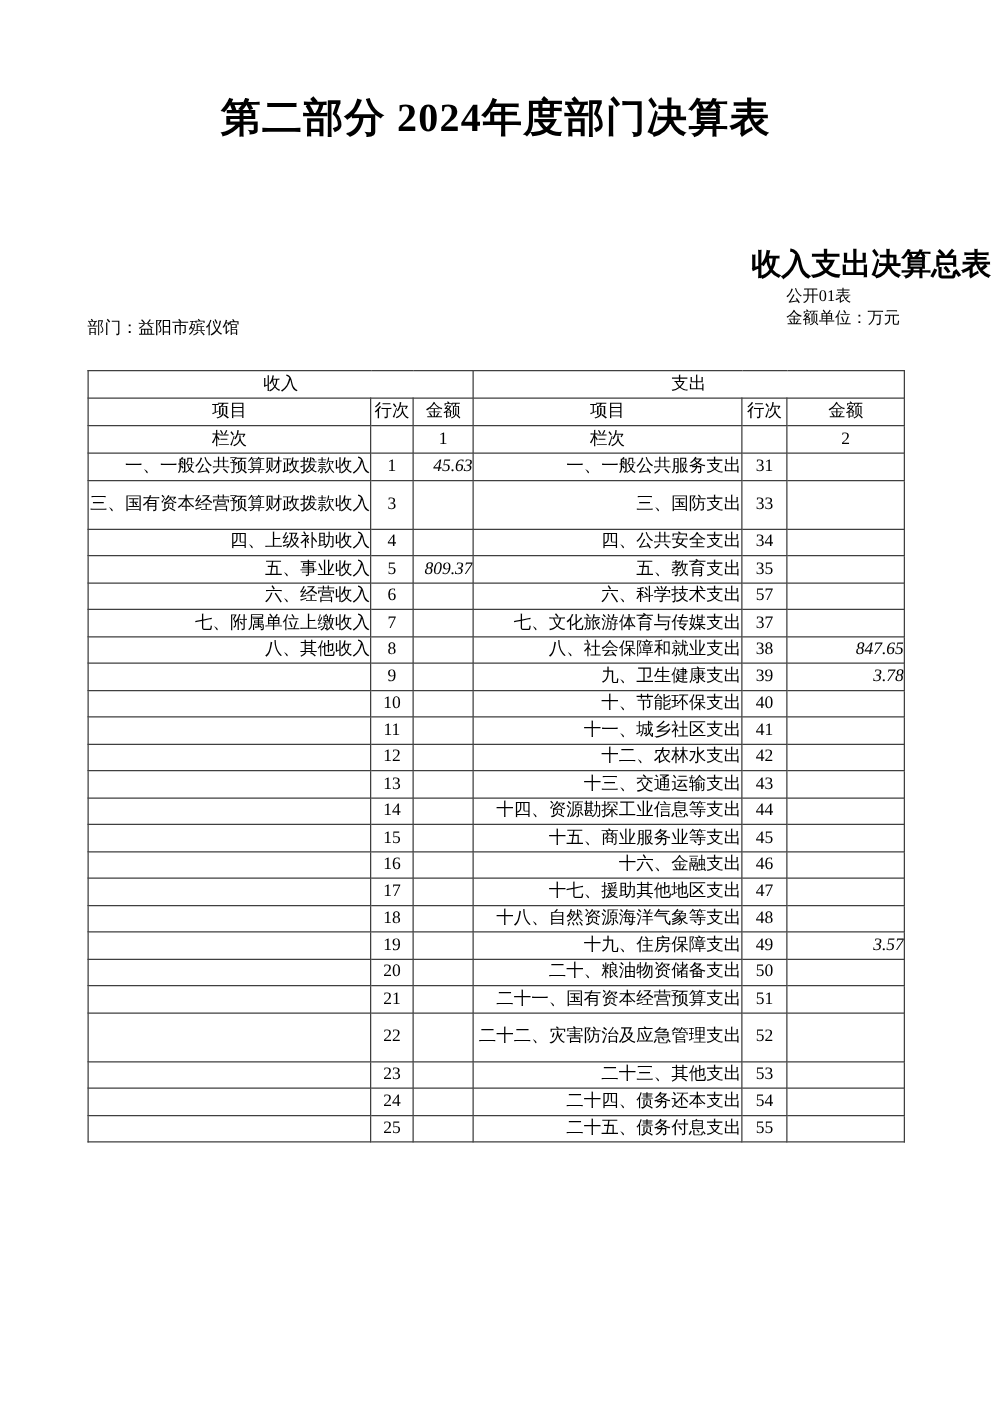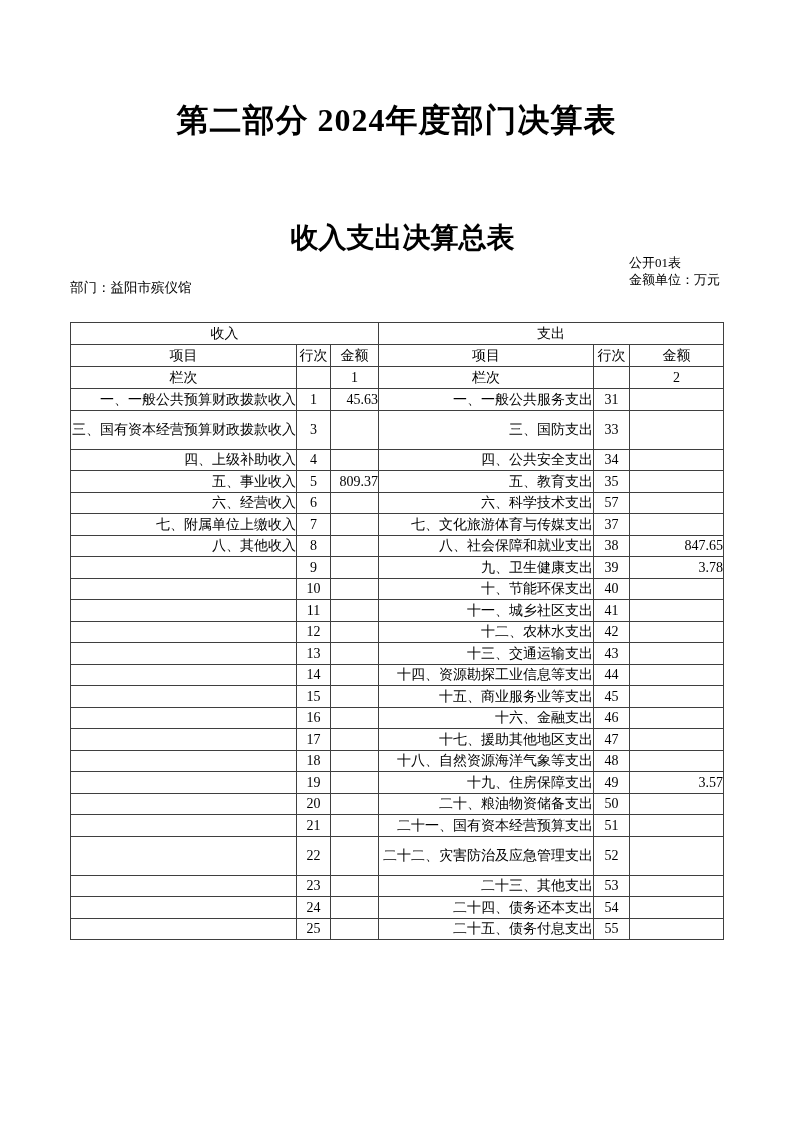--- a/index.html
+++ b/index.html
@@ -11,31 +11,31 @@
     color: #000000;
   }
   .page {
     position: relative;
     width: 793px; height: 1122px;
     background: #ffffff;
     overflow: hidden;
   }
   .part-title {
     margin: 0;
-    padding-top: 102px;
+    padding-top: 76px;
     text-align: center;
     font-size: 32px;
     font-weight: bold;
     line-height: 36px;
     letter-spacing: 1px;
   }
   .table-title {
     margin: 86px 0 0 12px;
-    text-align: center;
-    font-size: 28px;
+    text-align: right;
+    font-size: 24px;
     font-weight: bold;
     line-height: 28px;
   }
   .sheet {
     width: 653px;
     margin-left: 70px;
   }
   .meta {
     position: relative;
     height: 54px;
@@ -71,21 +71,21 @@
     overflow: hidden;
   }
   thead tr { height: 22px; }
   .section-head { text-align: center; font-size: 14.5px; }
   .col-head { text-align: center; }
   .lanci-row td { text-align: center; }
   tbody tr { height: 21.5px; }
   tbody tr.tall { height: 39px; }
   td.item { text-align: right; padding: 0 3px; }
   td.rowno { text-align: center; }
-  td.amt { text-align: right; padding-right: 2px; }
+  td.amt { text-align: right; padding-right: 2px; font-style: italic; }
 </style>
 </head>
 <body>
 
 <div class="page">
 
   <h1 class="part-title">第二部分 2024年度部门决算表</h1>
 
   <h2 class="table-title">收入支出决算总表</h2>
 

